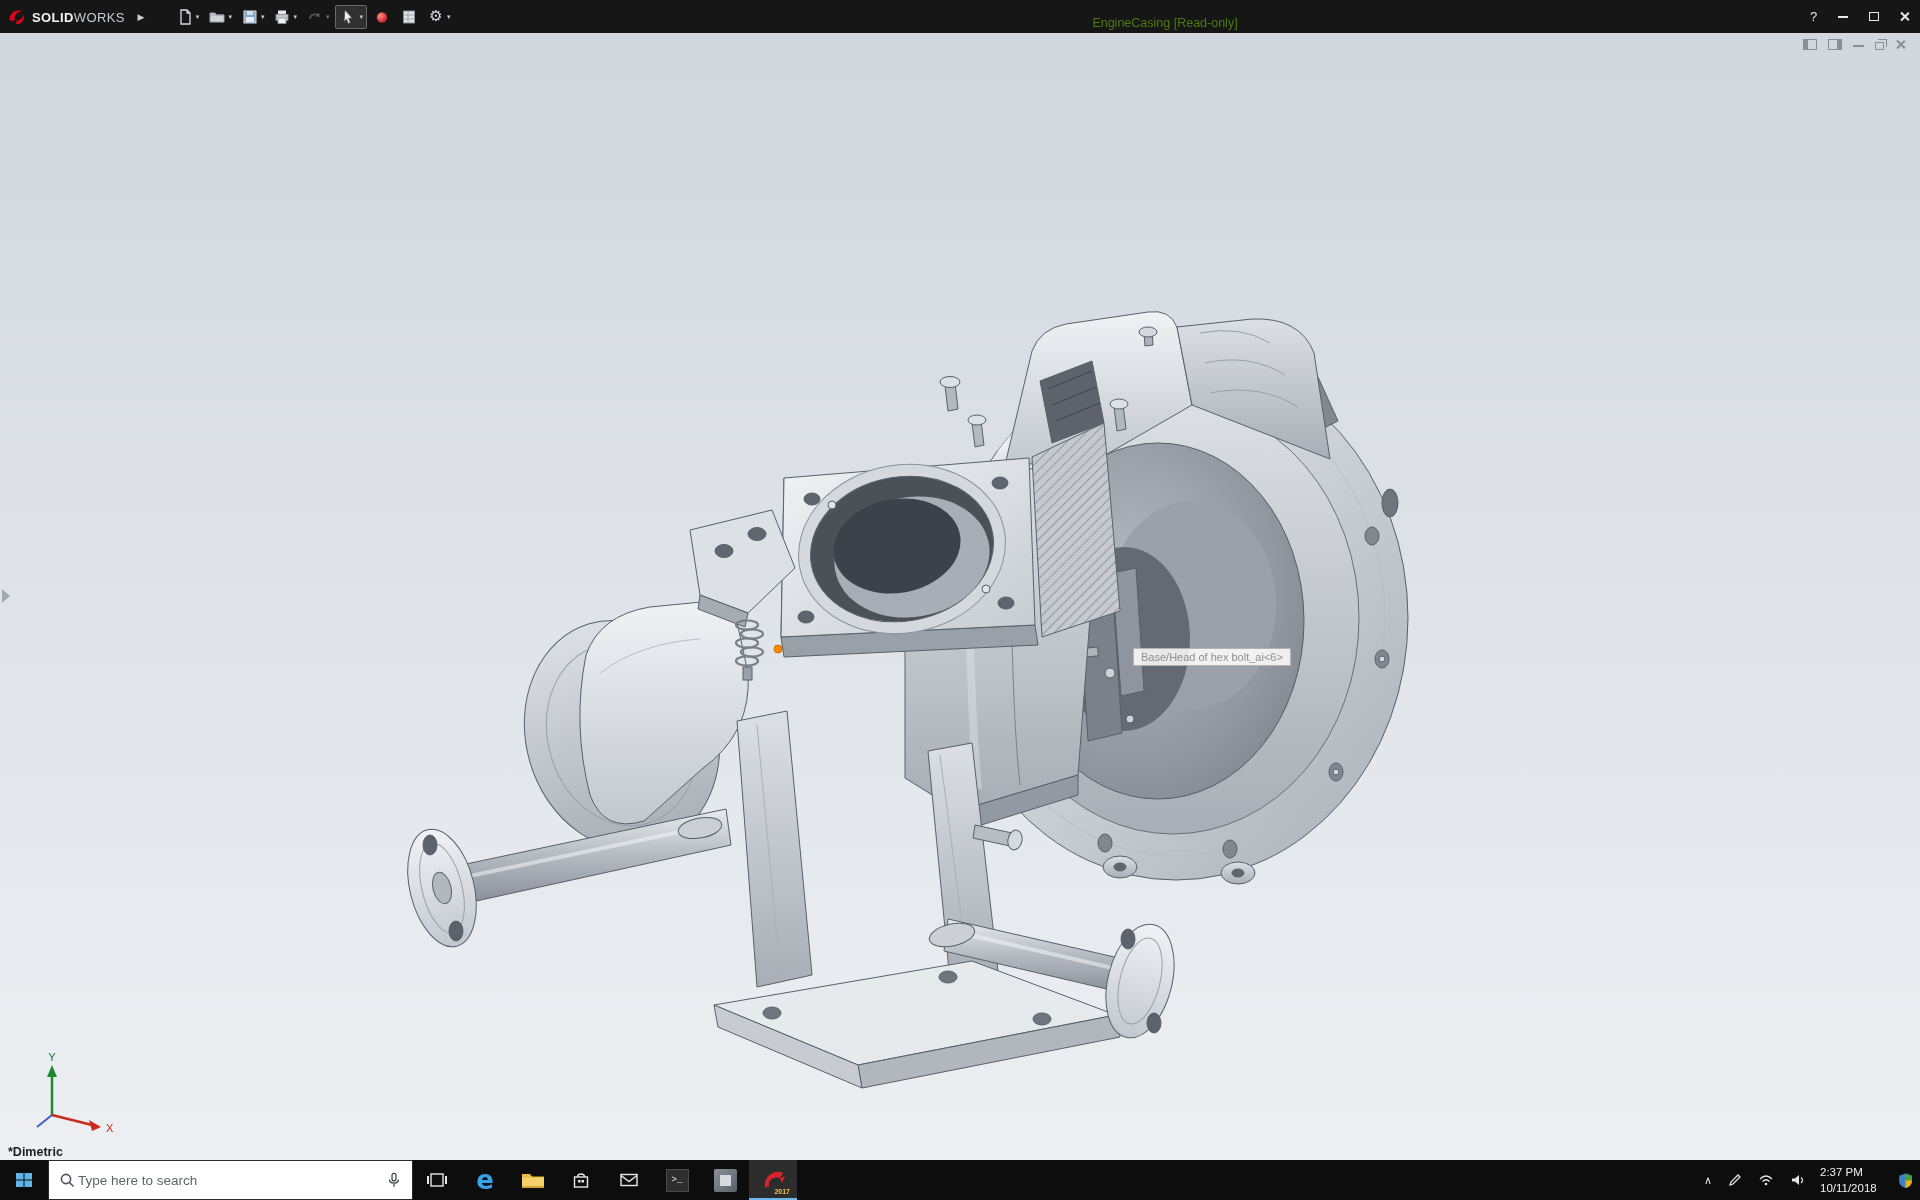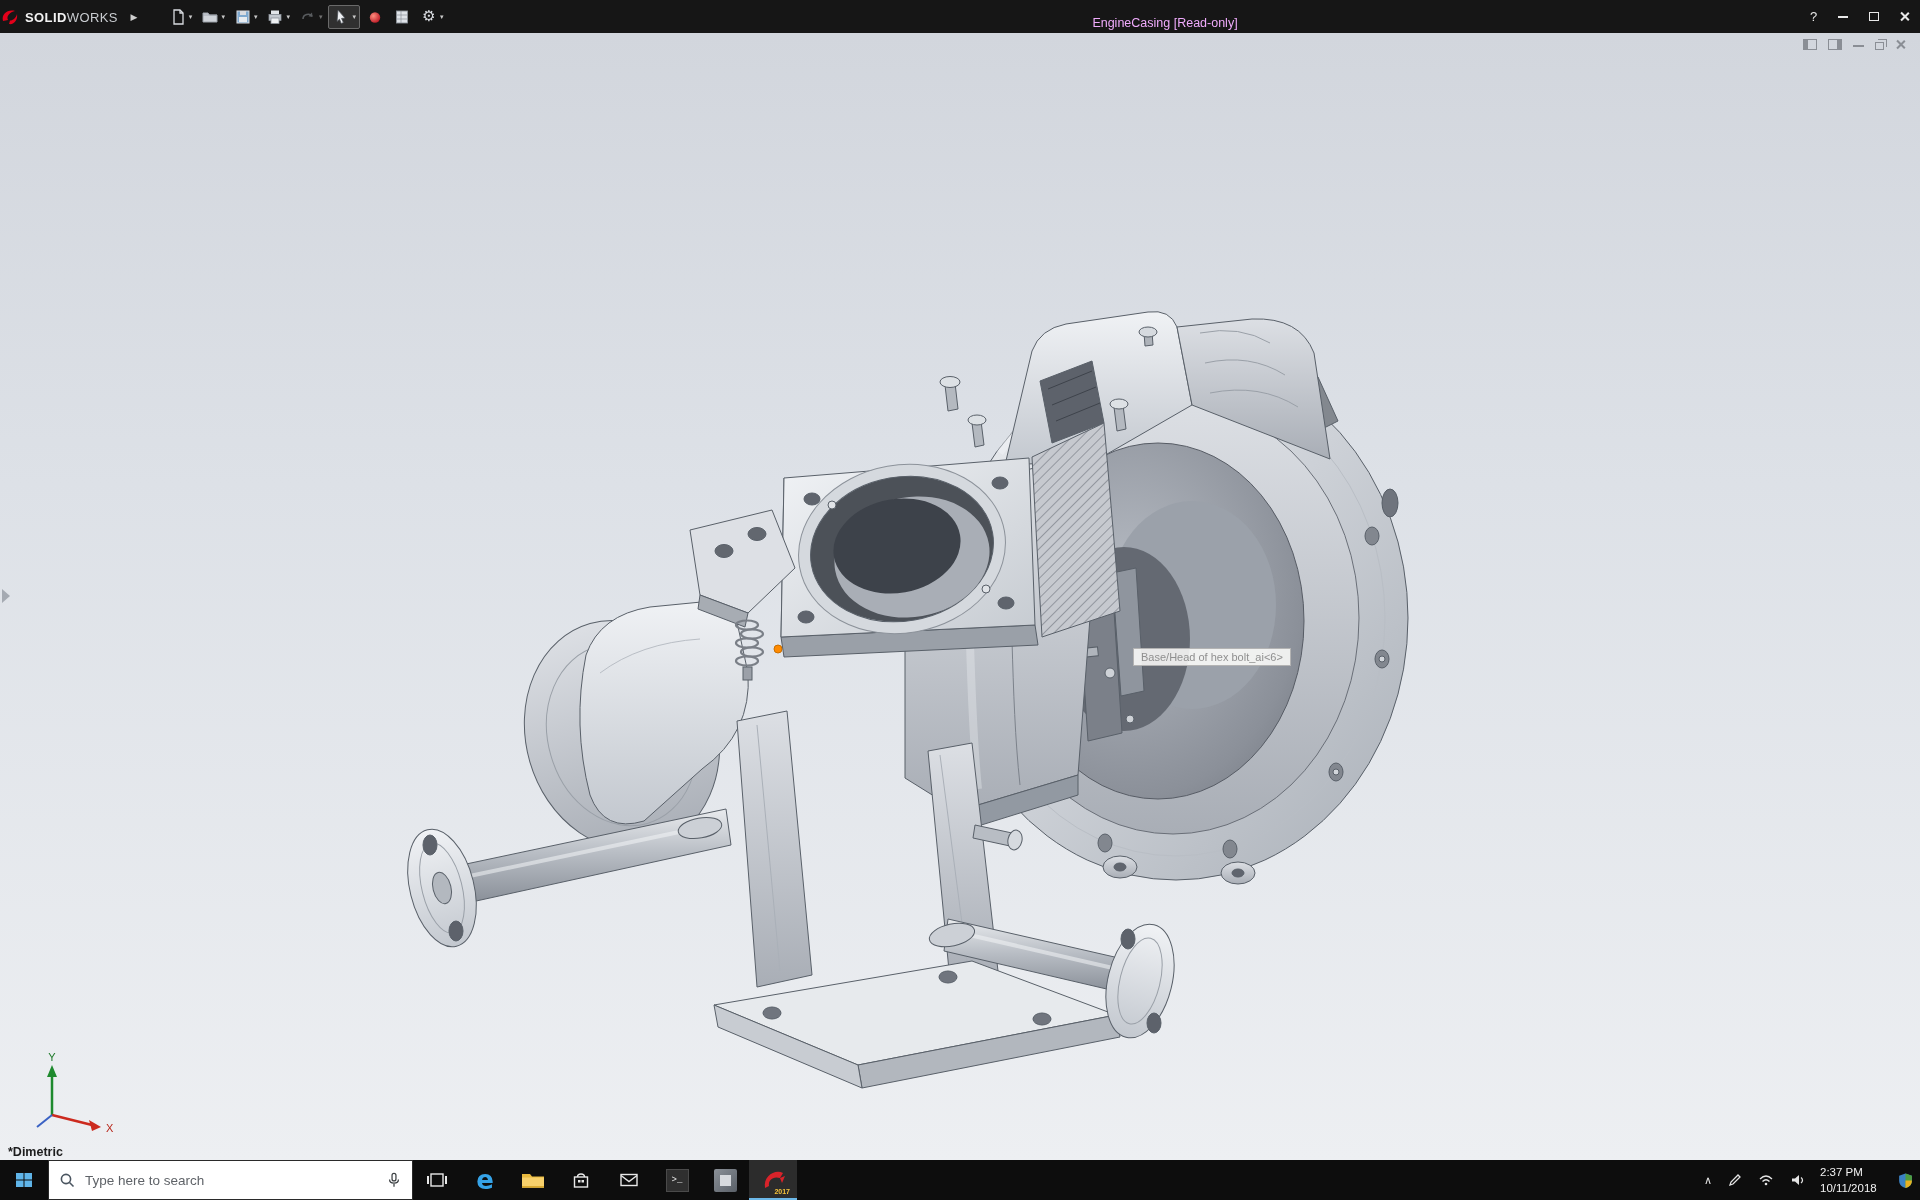--- a/index.html
+++ b/index.html
@@ -6,32 +6,32 @@
     --titlebar-bg:#161616; --taskbar-bg:#0d0d0d; --brand-red:#e2001a;
     --selection-orange:#ff8a00; --viewport-top:#d2d6dd; --viewport-bottom:#edeff2;
   }
   *{box-sizing:border-box;margin:0;padding:0}
   html,body{width:1920px;height:1200px;overflow:hidden;font-family:"Liberation Sans",sans-serif}
   .screen{position:relative;width:1920px;height:1200px;background:#000}
   .glyph{font-family:"DejaVu Sans","Liberation Sans",sans-serif}
 
   
   .titlebar{position:relative;height:33px;background:var(--titlebar-bg);display:flex;align-items:center;color:#e8e8e8}
-  .brand{display:flex;align-items:center;gap:5px;padding-left:0}
+  .brand{display:flex;align-items:center;gap:5px;padding-left:7px}
   .brand-solid{font-size:13px;font-weight:700;color:#f2f2f2;letter-spacing:.4px}
   .brand-works{font-size:13px;font-weight:400;color:#c9ccd0;letter-spacing:.4px}
   .flyout{margin-left:8px;font-size:9px;color:#cfcfcf;width:16px;text-align:center;cursor:default}
   .qat{display:flex;align-items:center;gap:3px;margin-left:24px}
   .tool{display:flex;align-items:center;padding:2px 3px;border-radius:2px}
   .tool.active{background:#303030;border:1px solid #6a6a6a}
   .tool .ticon{width:18px;height:18px;display:flex;align-items:center;justify-content:center}
   .tool.disabled{opacity:.5}
   .caret{font-size:7px;color:#c9c9c9;margin-left:2px}
   .gear-glyph{font-size:15px;color:#d9dce1;line-height:1}
-  .doc-title{position:absolute;left:1165px;transform:translateX(-50%);top:0;height:46px;display:flex;align-items:center;font-size:12.5px;color:#f0abfc;white-space:nowrap}
+  .doc-title{position:absolute;left:1165px;transform:translateX(-50%);top:0;height:46px;display:flex;align-items:center;font-size:12.5px;color:#4d7c0f;white-space:nowrap}
   .win-controls{margin-left:auto;display:flex;align-items:stretch;height:33px}
   .wc{width:31px;display:flex;align-items:center;justify-content:center}
   .wc-help{font-size:13px;color:#e8e8e8;width:27px}
   .min-bar{width:10px;height:2px;background:#e8e8e8}
   .max-box{width:10px;height:9px;border:1.5px solid #e8e8e8}
   .x-icon{position:relative;width:11px;height:11px}
   .x-icon::before,.x-icon::after{content:"";position:absolute;left:5px;top:0;width:1.5px;height:11px;background:#e8e8e8}
   .x-icon::before{transform:rotate(45deg)} .x-icon::after{transform:rotate(-45deg)}
 
   
@@ -49,21 +49,21 @@
   .dc-close::before,.dc-close::after{content:"";position:absolute;left:5px;top:0;width:1.5px;height:11px;background:#8a8e95}
   .dc-close::before{transform:rotate(45deg)} .dc-close::after{transform:rotate(-45deg)}
   .left-tab{position:absolute;left:2px;top:556px;width:0;height:0;border-top:7px solid transparent;border-bottom:7px solid transparent;border-left:8px solid #9aa0a8;opacity:.85}
   .tooltip{position:absolute;left:1133px;top:615px;padding:2px 7px;font-size:11px;color:#8f8f8f;
     background:rgba(255,255,253,.85);border:1px solid #b3b3b3;white-space:nowrap}
   .view-label{position:absolute;left:8px;top:1112px;font-size:12.5px;color:#1d1d1d;font-weight:700}
 
   
   .taskbar{position:absolute;left:0;right:0;bottom:0;height:40px;background:var(--taskbar-bg);display:flex;align-items:stretch}
   .tb-slot{width:48px;display:flex;align-items:center;justify-content:center;position:relative}
-  .search-box{width:365px;background:#fff;display:flex;align-items:center;gap:9px;padding:0 10px;border:1px solid #2a2a2a}
+  .search-box{width:365px;background:#fff;display:flex;align-items:center;gap:2px;padding:0 10px;border:1px solid #2a2a2a}
   .search-box input{flex:1;border:none;outline:none;font-size:13.5px;color:#333;font-family:"Liberation Sans",sans-serif;background:transparent}
   .search-box input::placeholder{color:#5f6368}
   .edge-e{font-size:26px;font-weight:700;color:#35a3e8;line-height:1}
   .console-box{width:23px;height:23px;background:#2f2f2f;border:1px solid #4a4a4a;display:flex;align-items:center;justify-content:center}
   .console-box span{font-size:9px;color:#e8e8e8;font-family:"Liberation Mono",monospace}
   .pinned-box{width:23px;height:23px;background:linear-gradient(135deg,#8a9097,#5a6068);border-radius:2px;display:flex;align-items:center;justify-content:center}
   .pinned-box i{display:block;width:11px;height:11px;background:#d7dade}
   .sw-slot{background:rgba(255,255,255,.13)}
   .sw-slot::after{content:"";position:absolute;left:0;right:0;bottom:0;height:2px;background:#6cb8e8}
   .sw-badge{position:absolute;right:7px;bottom:5px;font-size:7px;font-weight:700;color:#f5c33b}

